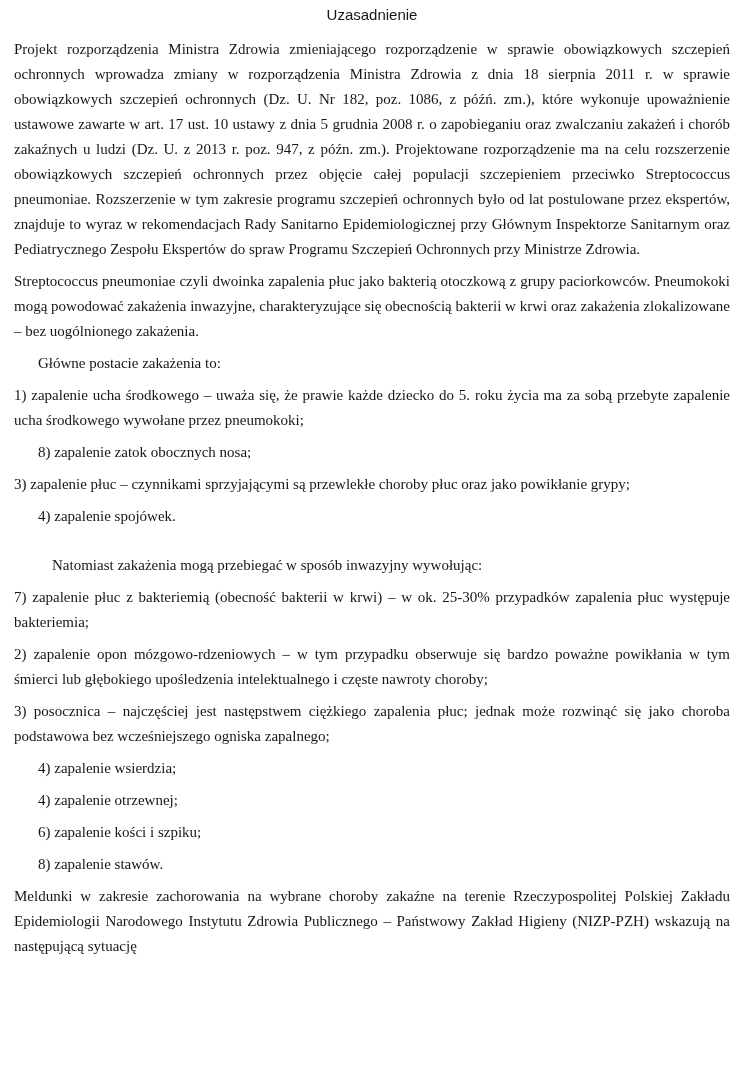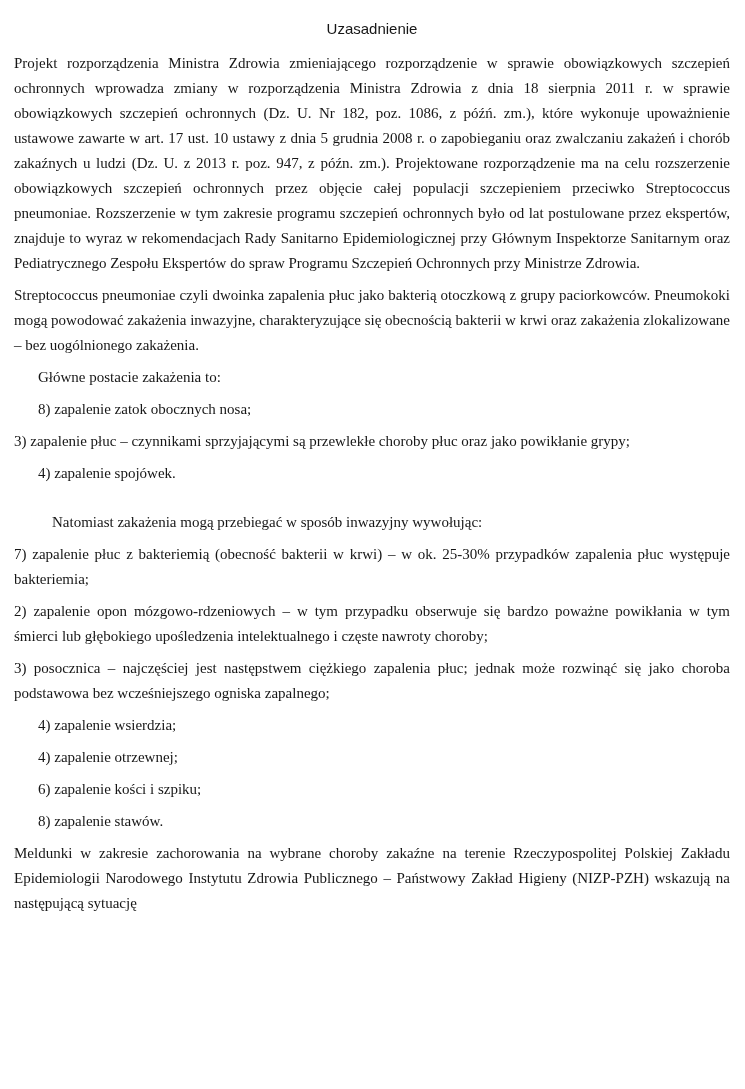--- a/index.html
+++ b/index.html
@@ -5,21 +5,21 @@
   html, body {
     margin: 0;
     padding: 0;
     background: #ffffff;
   }
   .page {
     position: relative;
     box-sizing: border-box;
     width: 745px;
     height: 1089px;
-    padding: 16px 15px 0 14px;
+    padding: 2px 15px 0 14px;
     background: #ffffff;
     color: #161616;
     font-family: "Liberation Sans", sans-serif;
     font-size: 15px;
     line-height: 25px;
     overflow: hidden;
   }
   .doc-title {
     margin: 0 0 10px 0;
     text-align: center;
@@ -45,20 +45,21 @@
 
 <div class="page">
   <h1 class="doc-title">Uzasadnienie</h1>
 
   <p class="para">Projekt rozporządzenia Ministra Zdrowia zmieniającego rozporządzenie w sprawie obowiązkowych szczepień ochronnych wprowadza zmiany w rozporządzenia Ministra Zdrowia z dnia 18 sierpnia 2011 r. w sprawie obowiązkowych szczepień ochronnych (Dz. U. Nr 182, poz. 1086, z późń. zm.), które wykonuje upoważnienie ustawowe zawarte w art. 17 ust. 10 ustawy z dnia 5 grudnia 2008 r. o zapobieganiu oraz zwalczaniu zakażeń i chorób zakaźnych u ludzi (Dz. U. z 2013 r. poz. 947, z późn. zm.). Projektowane rozporządzenie ma na celu rozszerzenie obowiązkowych szczepień ochronnych przez objęcie całej populacji szczepieniem przeciwko Streptococcus pneumoniae. Rozszerzenie w tym zakresie programu szczepień ochronnych było od lat postulowane przez ekspertów, znajduje to wyraz w rekomendacjach Rady Sanitarno Epidemiologicznej przy Głównym Inspektorze Sanitarnym oraz Pediatrycznego Zespołu Ekspertów do spraw Programu Szczepień Ochronnych przy Ministrze Zdrowia.</p>
 
   <p class="para">Streptococcus pneumoniae czyli dwoinka zapalenia płuc jako bakterią otoczkową z grupy paciorkowców. Pneumokoki mogą powodować zakażenia inwazyjne, charakteryzujące się obecnością bakterii w krwi oraz zakażenia zlokalizowane – bez uogólnionego zakażenia.</p>
 
   <p class="para left">Główne postacie zakażenia to:</p>
 
+  <p class="para">1) zapalenie ucha środkowego – uważa się, że prawie każde dziecko do 5. roku życia ma za sobą przebyte zapalenie ucha środkowego wywołane przez pneumokoki;</p>
 
   <p class="para left">8) zapalenie zatok obocznych nosa;</p>
 
   <p class="para">3) zapalenie płuc – czynnikami sprzyjającymi są przewlekłe choroby płuc oraz jako powikłanie grypy;</p>
 
   <p class="para left">4) zapalenie spojówek.</p>
 
   <p class="para first-indent">Natomiast zakażenia mogą przebiegać w sposób inwazyjny wywołując:</p>
 
   <p class="para">7) zapalenie płuc z bakteriemią (obecność bakterii w krwi) – w ok. 25-30% przypadków zapalenia płuc występuje bakteriemia;</p>

